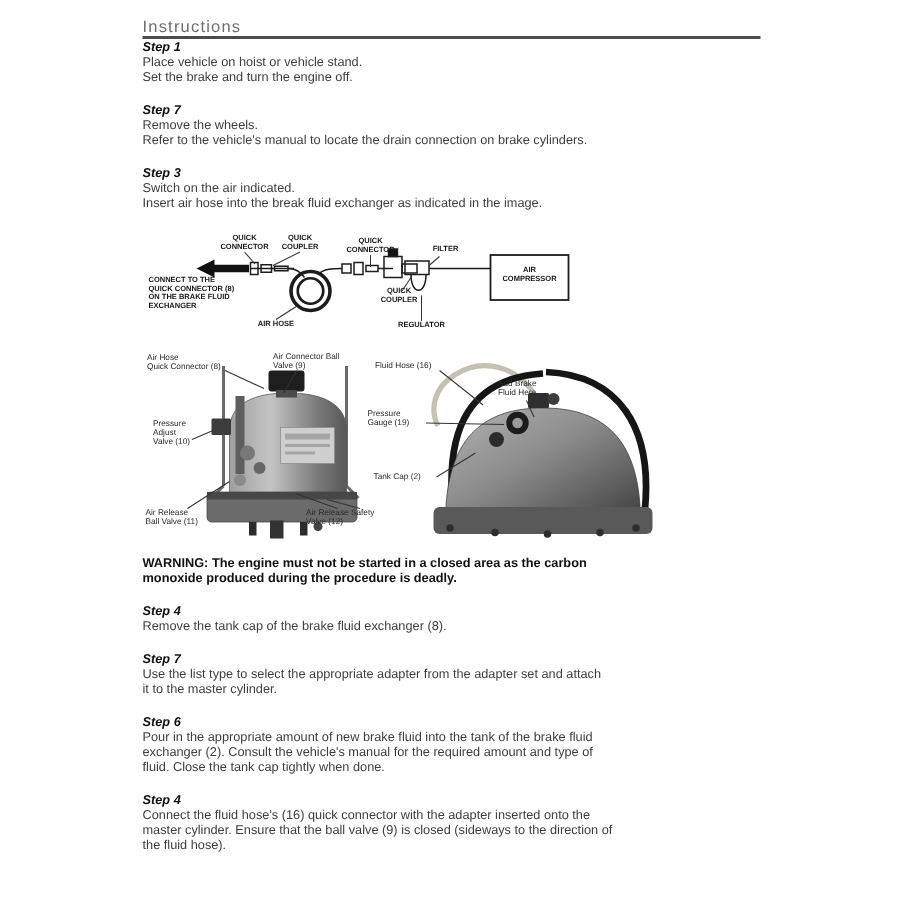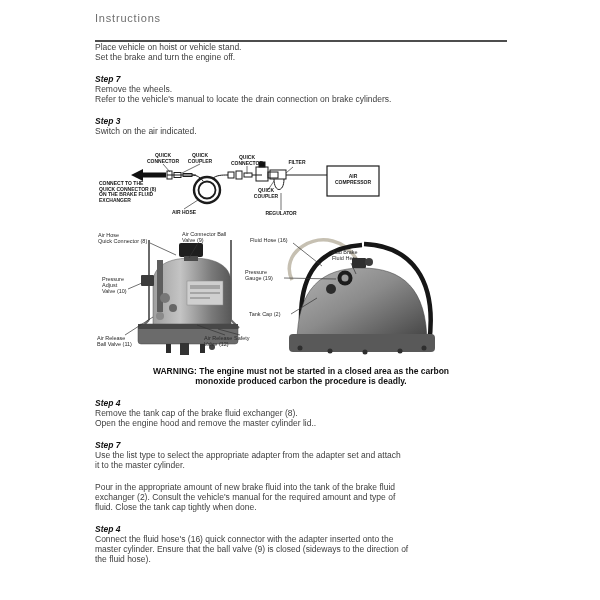--- a/index.html
+++ b/index.html
@@ -1,54 +1,56 @@
 <!DOCTYPE html>
 <html><head>
 <meta charset="utf-8">
 <style>
   html,body{margin:0;padding:0;background:#ffffff;}
   body{width:600px;height:600px;font-family:"Liberation Sans",sans-serif;color:#3d3d3d;overflow:hidden;}
   .page{position:relative;width:600px;height:600px;background:#fff;}
   .doc{padding:12px 0 0 95px;width:412px;}
-  .doc-header{font-size:11px;color:#6e6e6e;letter-spacing:0.8px;padding-bottom:16px;border-bottom:2px solid #4d4d4d;width:412px;}
+  .doc-header{font-size:11px;color:#6e6e6e;letter-spacing:0.8px;padding-bottom:0;border-bottom:2px solid #4d4d4d;width:412px;}
   .step{margin-bottom:12px;}
   .step:first-of-type{margin-top:14px;}
   .step-label{font-size:8.5px;font-weight:bold;font-style:italic;color:#0f0f0f;line-height:10px;}
   .step-line{font-size:8.5px;line-height:10px;white-space:nowrap;color:#3d3d3d;}
-  .warning{margin:4px 0 12px 0;text-align:center;}
+  .warning{margin:4px 0 12px 0;}
   .warning div{font-size:8.5px;font-weight:bold;line-height:10px;color:#111;white-space:nowrap;}
   
   .diagram{position:relative;margin-left:-95px;margin-top:6px;margin-bottom:2px;width:600px;height:214px;}
   .diagram svg{position:absolute;left:0;top:0;}
   .dlab{position:absolute;font-size:5px;line-height:5.5px;font-weight:bold;color:#161616;text-align:center;white-space:pre-line;}
   .dlab.left{text-align:left;}
   .plab{position:absolute;font-size:5.5px;line-height:6.2px;font-weight:normal;color:#2a2a2a;text-align:left;white-space:pre-line;}
 </style>
 </head>
 <body>
 
 <div class="page">
   <div class="doc">
 
     <div class="doc-header">Instructions</div>
 
     <div class="step">
+      <div class="step-label">Step 1</div>
       <div class="step-line">Place vehicle on hoist or vehicle stand.</div>
       <div class="step-line">Set the brake and turn the engine off.</div>
     </div>
 
     <div class="step">
       <div class="step-label">Step 7</div>
       <div class="step-line">Remove the wheels.</div>
       <div class="step-line">Refer to the vehicle's manual to locate the drain connection on brake cylinders.</div>
     </div>
 
     <div class="step">
       <div class="step-label">Step 3</div>
       <div class="step-line">Switch on the air indicated.</div>
+      <div class="step-line">Insert air hose into the break fluid exchanger as indicated in the image.</div>
     </div>
 
     <div class="diagram">
       <svg width="600" height="214" viewBox="0 0 600 214">
         <defs>
           <linearGradient id="gL" x1="0" y1="0" x2="1" y2="0">
             <stop offset="0" stop-color="#9f9f9f"></stop>
               <stop offset="0.35" stop-color="#c4c4c4"></stop>
             <stop offset="0.75" stop-color="#7a7a7a"></stop>
               <stop offset="1" stop-color="#585858"></stop>
@@ -186,36 +188,36 @@
       <div class="plab" style="left:250px;top:89px;width:60px;">Fluid Hose (16)</div>
       <div class="plab" style="left:245px;top:121px;width:42px;">Pressure
 Gauge (19)</div>
       <div class="plab" style="left:249px;top:163px;width:46px;">Tank Cap (2)</div>
       <div class="plab" style="left:332px;top:101px;width:40px;">Add Brake
 Fluid Here</div>
     </div>
 
     <div class="warning">
       <div>WARNING: The engine must not be started in a closed area as the carbon</div>
-      <div>monoxide produced carbon the procedure is deadly.</div>
+      <div>monoxide produced during the procedure is deadly.</div>
     </div>
 
     <div class="step">
       <div class="step-label">Step 4</div>
       <div class="step-line">Remove the tank cap of the brake fluid exchanger (8).</div>
-      <div class="step-line">Open the engine hood and remove the master cylinder lid..</div>
     </div>
 
     <div class="step">
       <div class="step-label">Step 7</div>
       <div class="step-line">Use the list type to select the appropriate adapter from the adapter set and attach</div>
       <div class="step-line">it to the master cylinder.</div>
     </div>
 
     <div class="step">
+      <div class="step-label">Step 6</div>
       <div class="step-line">Pour in the appropriate amount of new brake fluid into the tank of the brake fluid</div>
       <div class="step-line">exchanger (2). Consult the vehicle's manual for the required amount and type of</div>
       <div class="step-line">fluid. Close the tank cap tightly when done.</div>
     </div>
 
     <div class="step">
       <div class="step-label">Step 4</div>
       <div class="step-line">Connect the fluid hose's (16) quick connector with the adapter inserted onto the</div>
       <div class="step-line">master cylinder. Ensure that the ball valve (9) is closed (sideways to the direction of</div>
       <div class="step-line">the fluid hose).</div>

